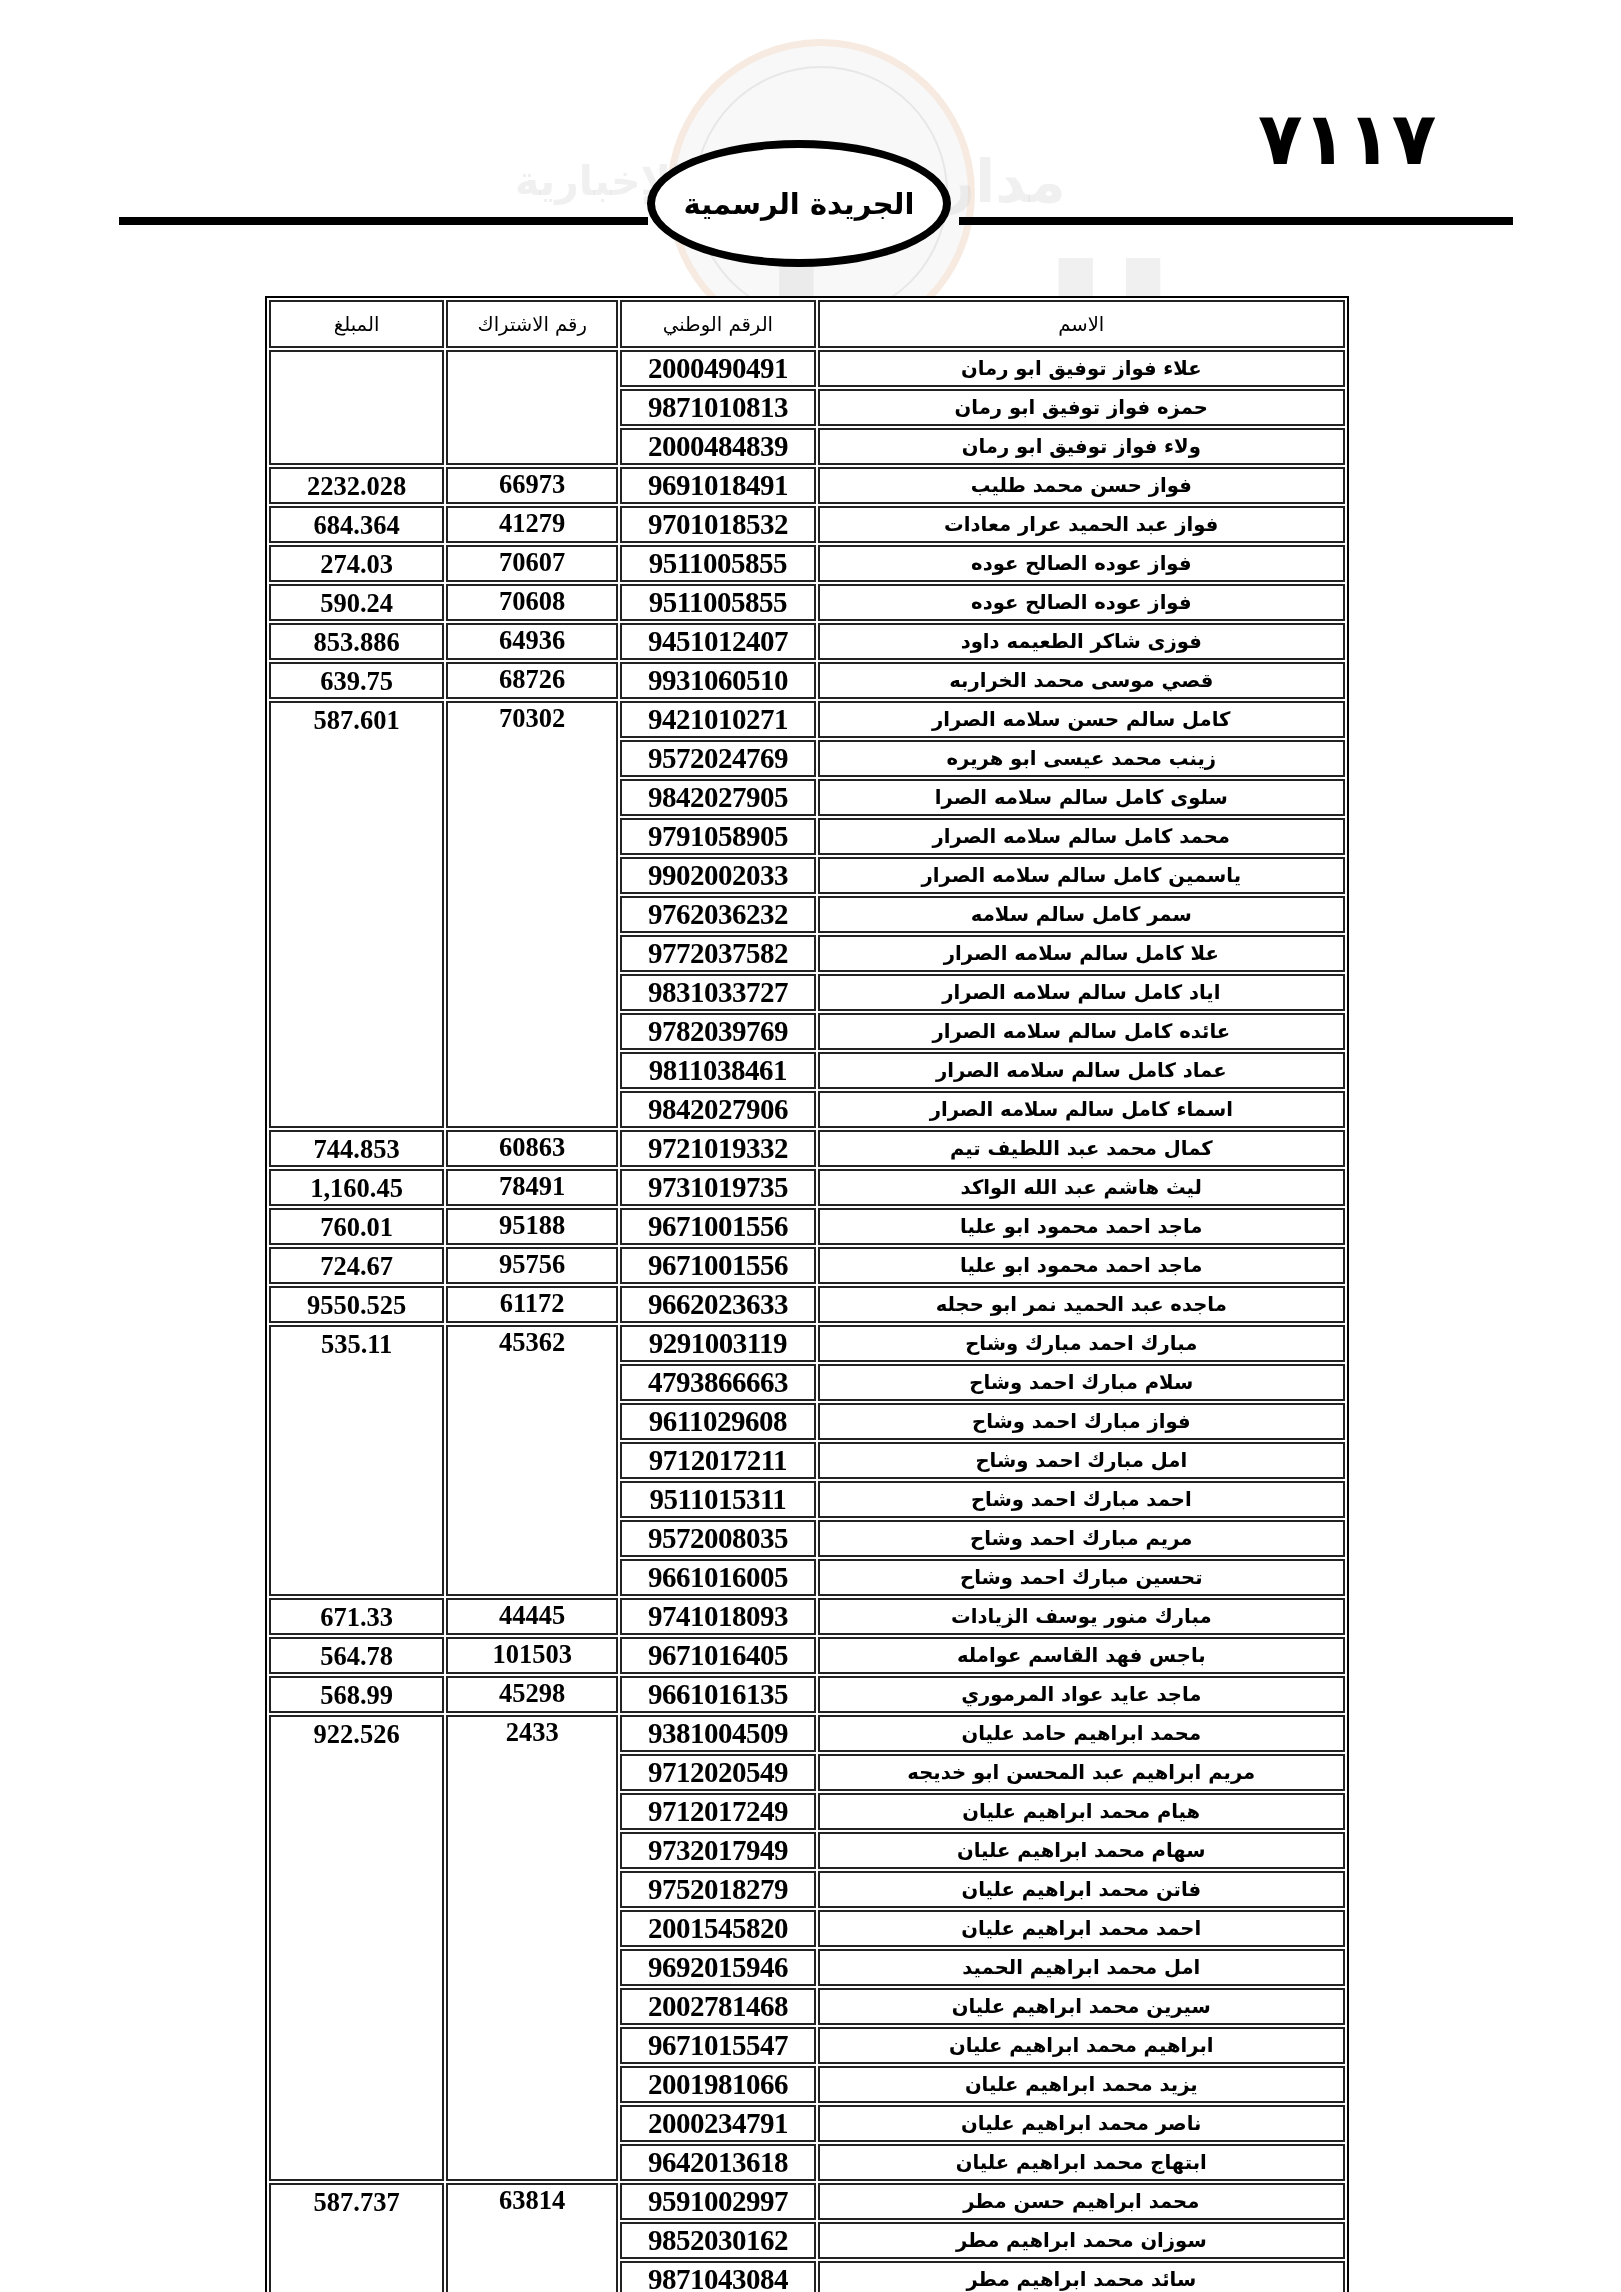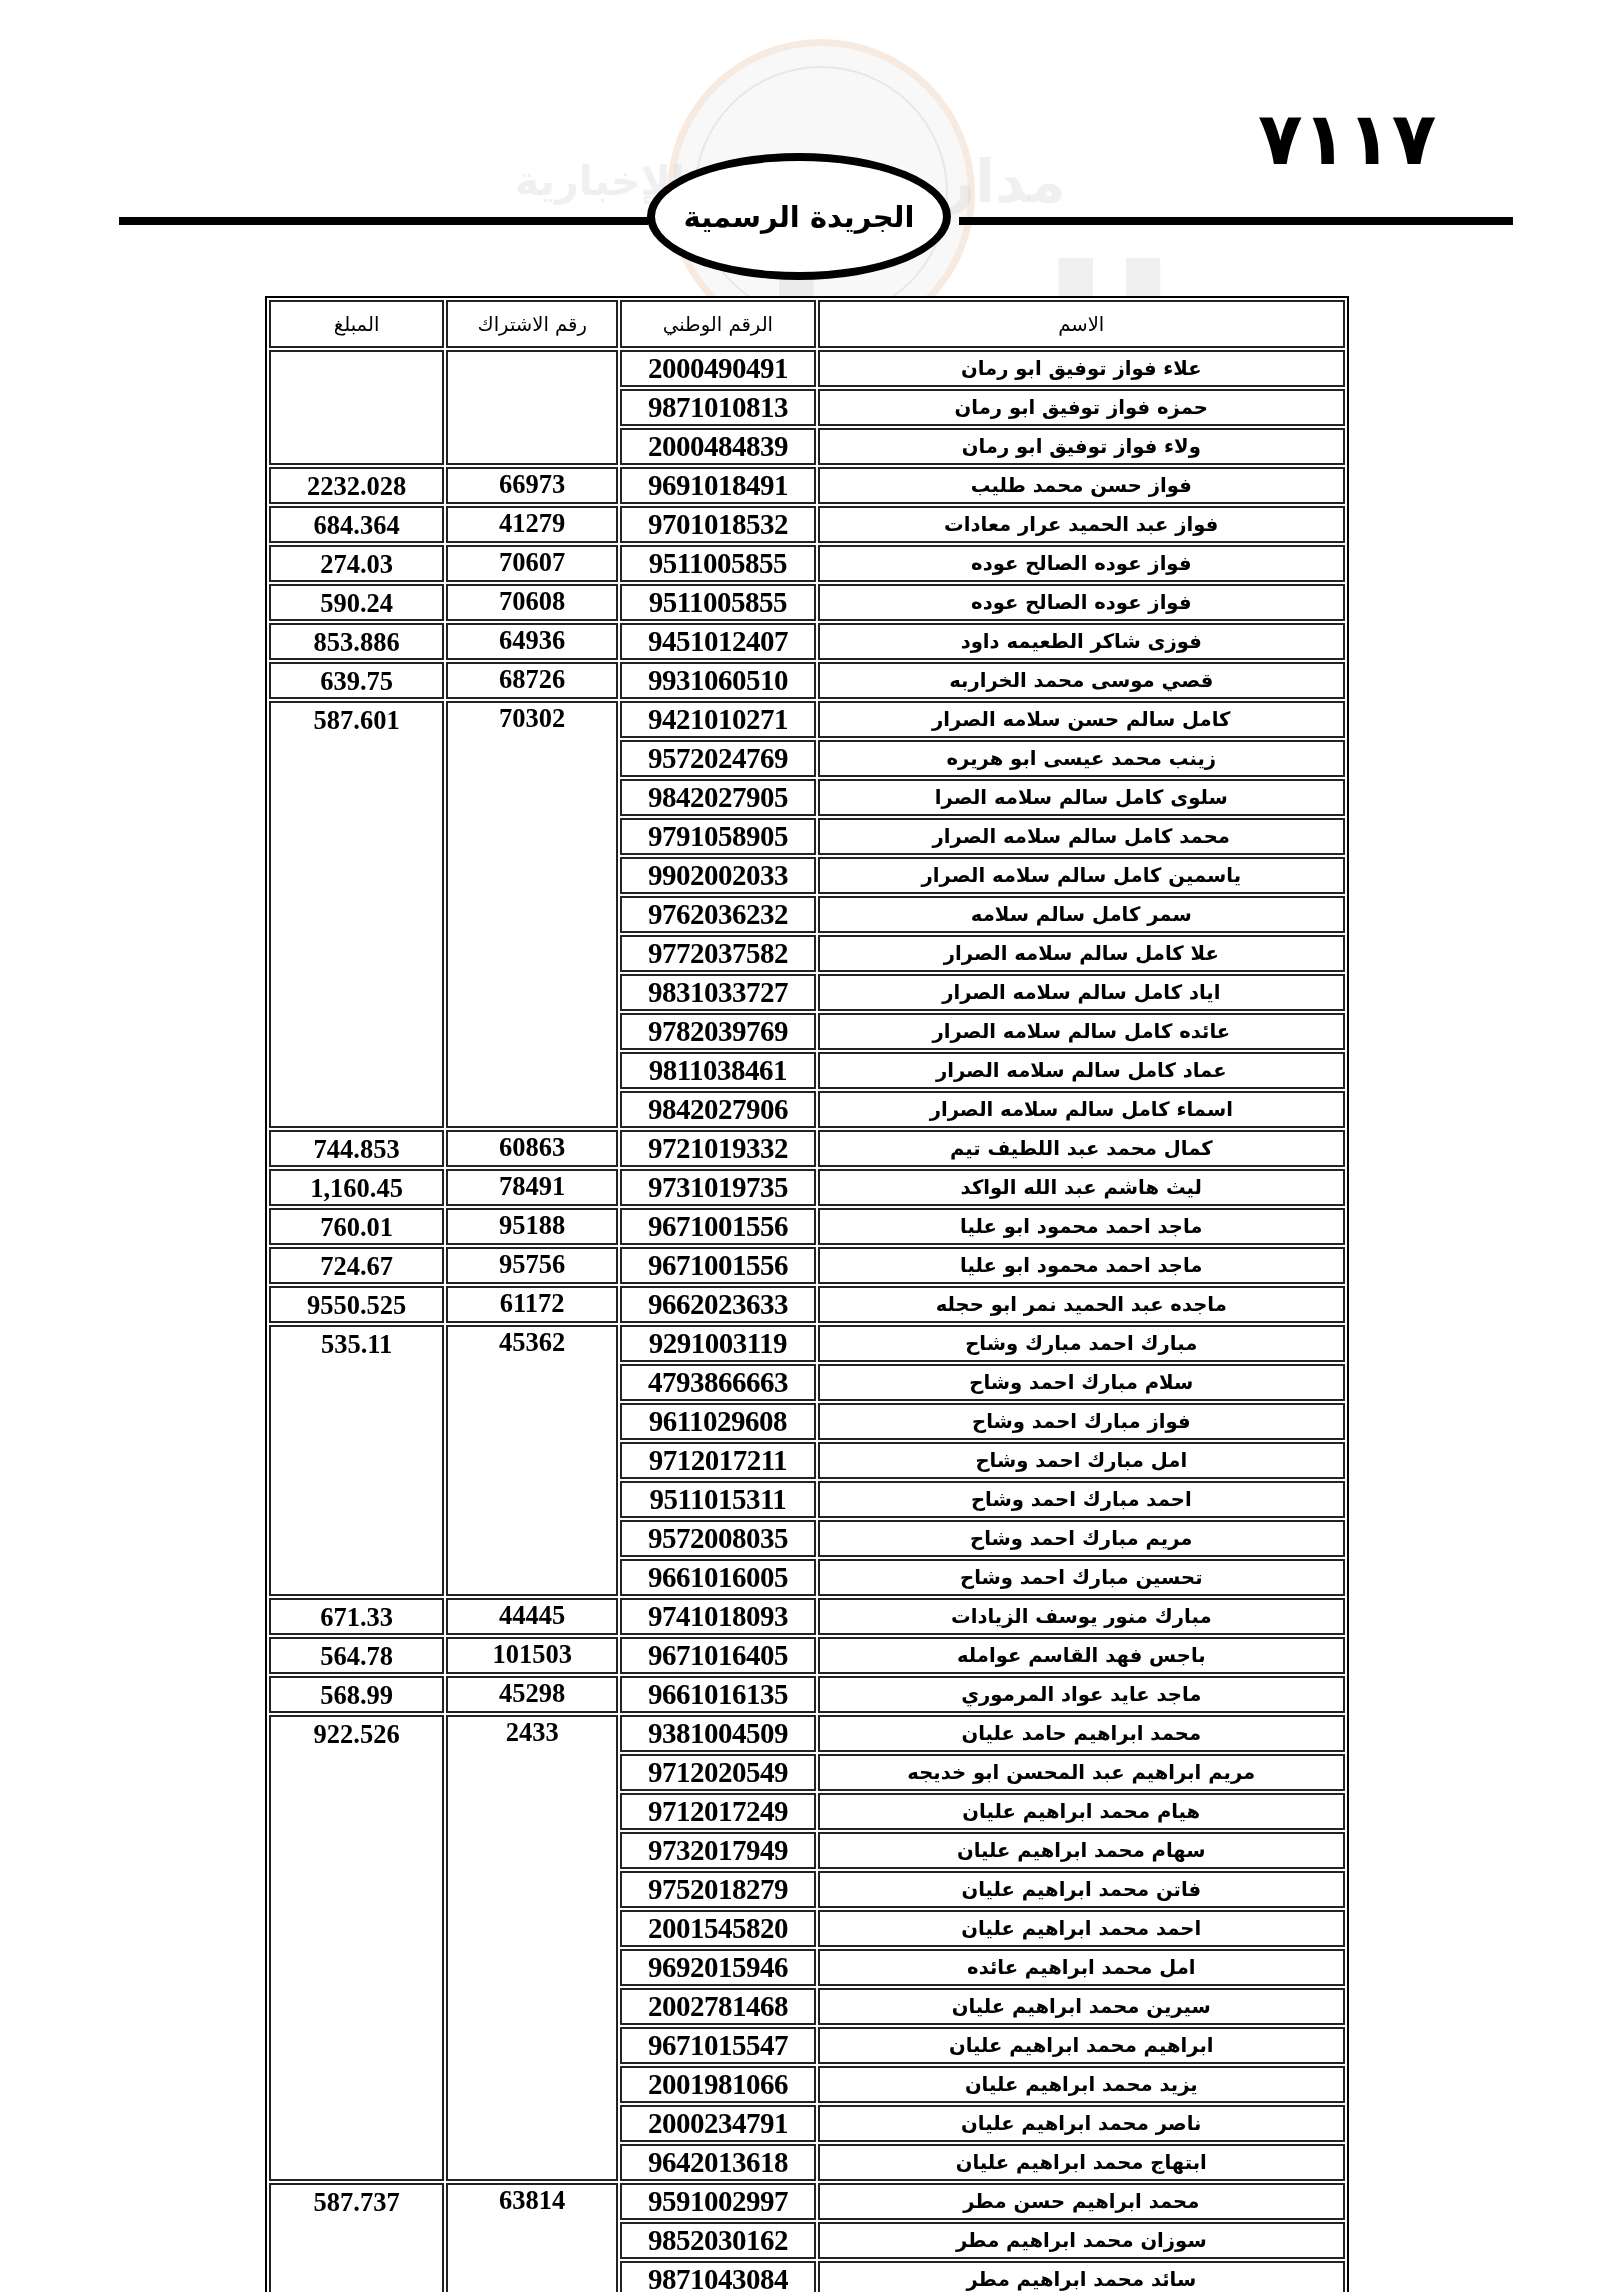--- a/index.html
+++ b/index.html
@@ -15,21 +15,21 @@
               border-radius:50%; border:2.9px solid rgba(200,200,200,0.35); }
   .wm-text { font-family:"DejaVu Sans", sans-serif; font-weight:bold; color:rgba(200,200,200,0.28);
              direction:rtl; white-space:nowrap; }
 
   
   .page-number { position:absolute; left:1215px; top:96px; font-size:73px; font-weight:bold;
                  font-family:"DejaVu Sans", sans-serif; letter-spacing:13.7px; direction:rtl;margin-left:43px; }
   .rule { position:absolute; top:217px; height:7.8px; background:#000; }
   .rule-left { left:119px; width:529px; }
   .rule-right { left:959px; width:554px; }
-  .title-circle { position:absolute; left:647px; top:153px; width:304px; height:127px;
+  .title-circle { position:absolute; left:647px; top:140px; width:304px; height:127px;
                   border:8.8px solid #000; border-radius:50%; background:#fff;
                   display:flex; align-items:center; justify-content:center; box-sizing:border-box; }
   .title-text { font-family:"DejaVu Sans", sans-serif; font-weight:bold; font-size:29px; direction:rtl; }
 
   
   .tbl-wrap { position:absolute; left:265px; top:296px; width:1084px; }
   table { border-collapse:separate; border-spacing:2px; width:100%;
           border:2px solid #000; direction:rtl; background:#fff; }
   td, th { border:2px solid #222; padding:0; text-align:center; vertical-align:middle;
            box-sizing:border-box; }
@@ -273,21 +273,21 @@
         </tr>
         <tr>
           <td class="name">فاتن محمد ابراهيم عليان</td>
           <td class="nid">9752018279</td>
         </tr>
         <tr>
           <td class="name">احمد محمد ابراهيم عليان</td>
           <td class="nid">2001545820</td>
         </tr>
         <tr>
-          <td class="name">امل محمد ابراهيم عائده</td>
+          <td class="name">امل محمد ابراهيم الحميد</td>
           <td class="nid">9692015946</td>
         </tr>
         <tr>
           <td class="name">سيرين محمد ابراهيم عليان</td>
           <td class="nid">2002781468</td>
         </tr>
         <tr>
           <td class="name">ابراهيم محمد ابراهيم عليان</td>
           <td class="nid">9671015547</td>
         </tr>

